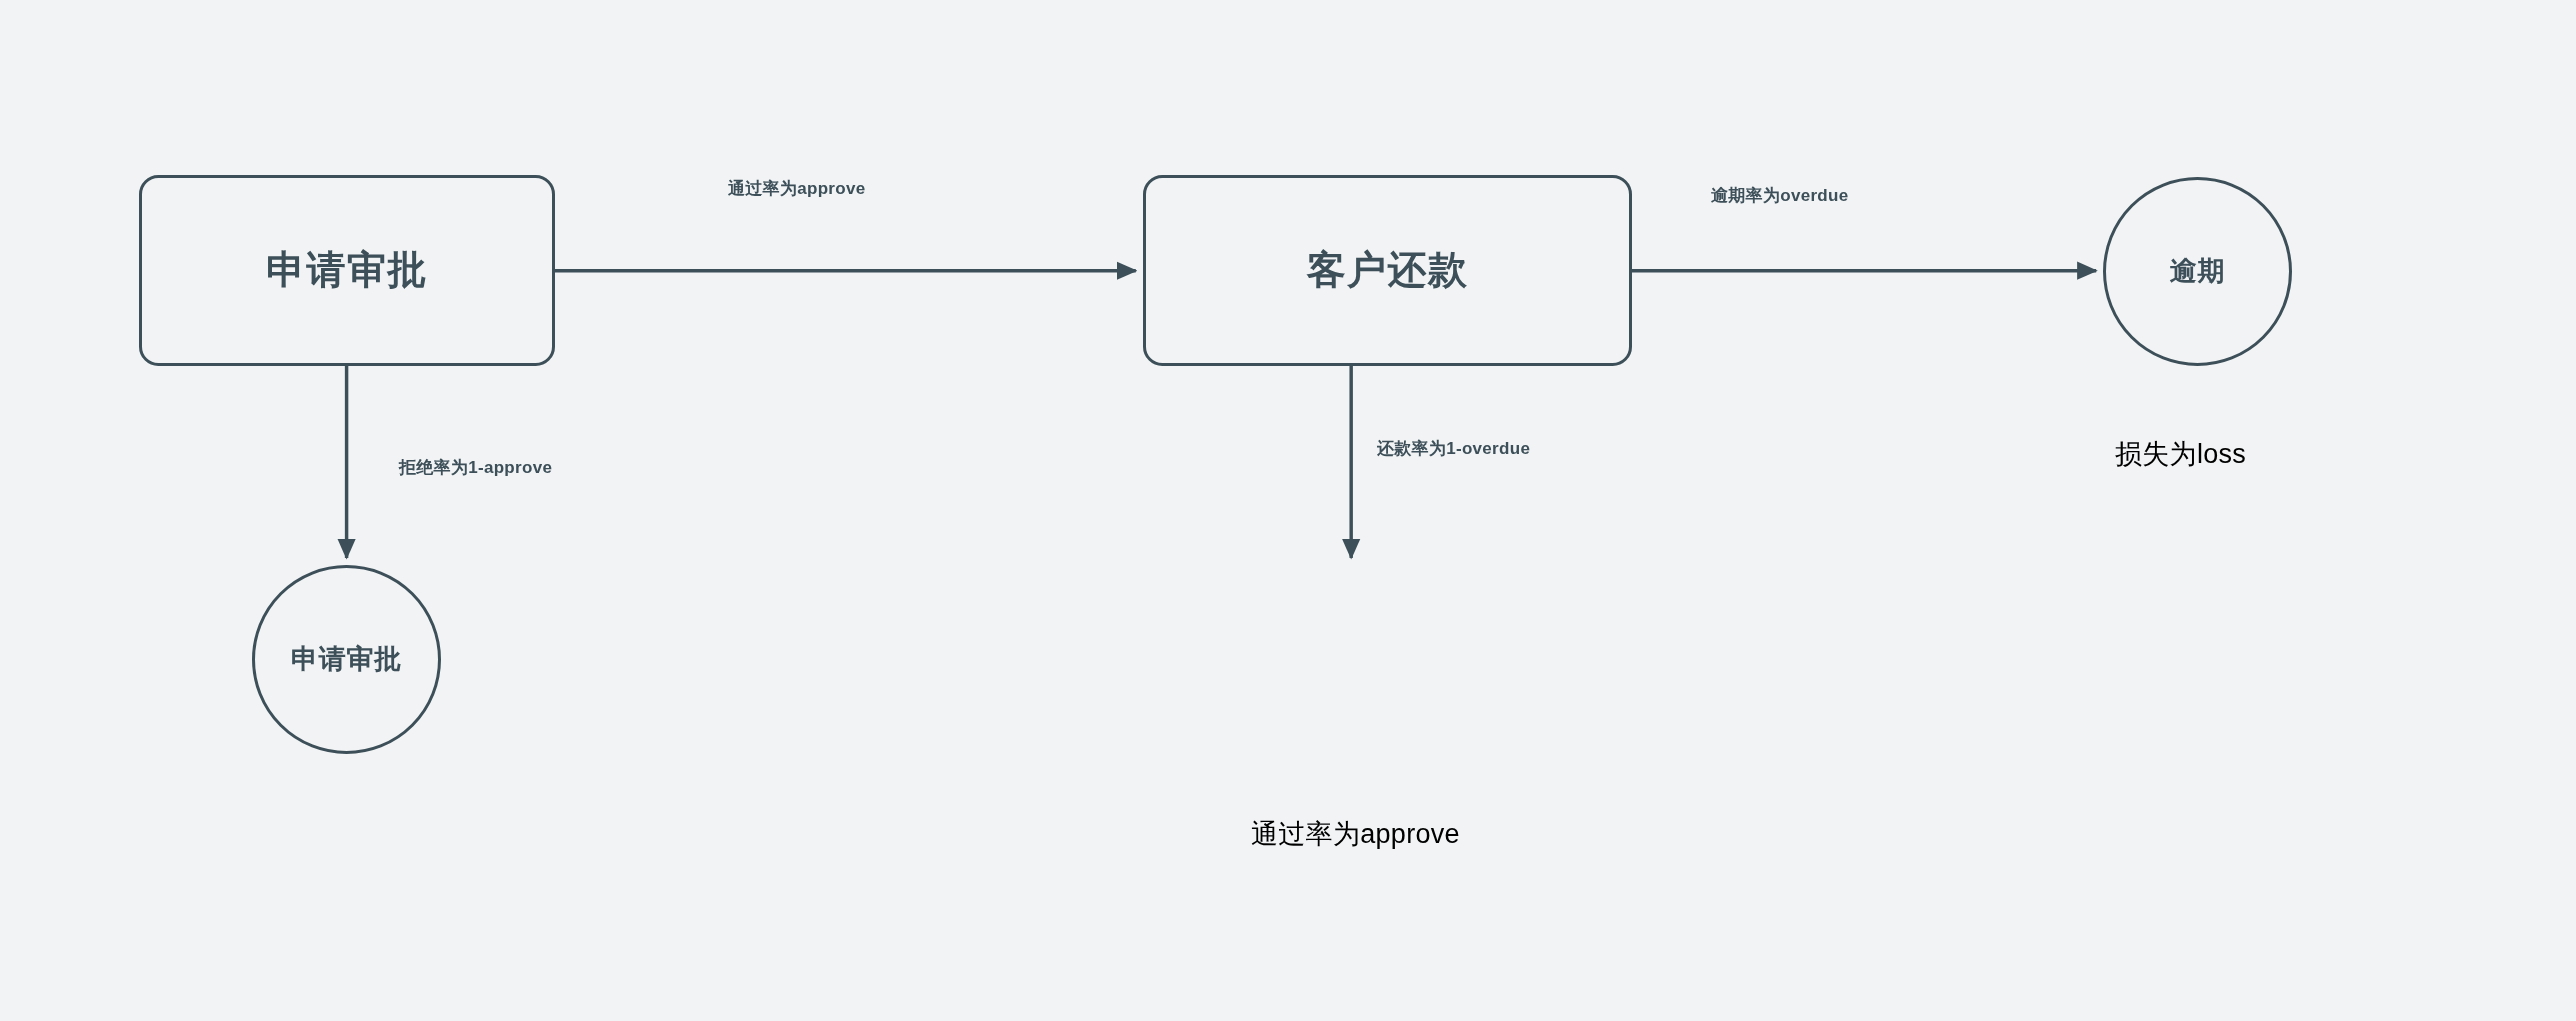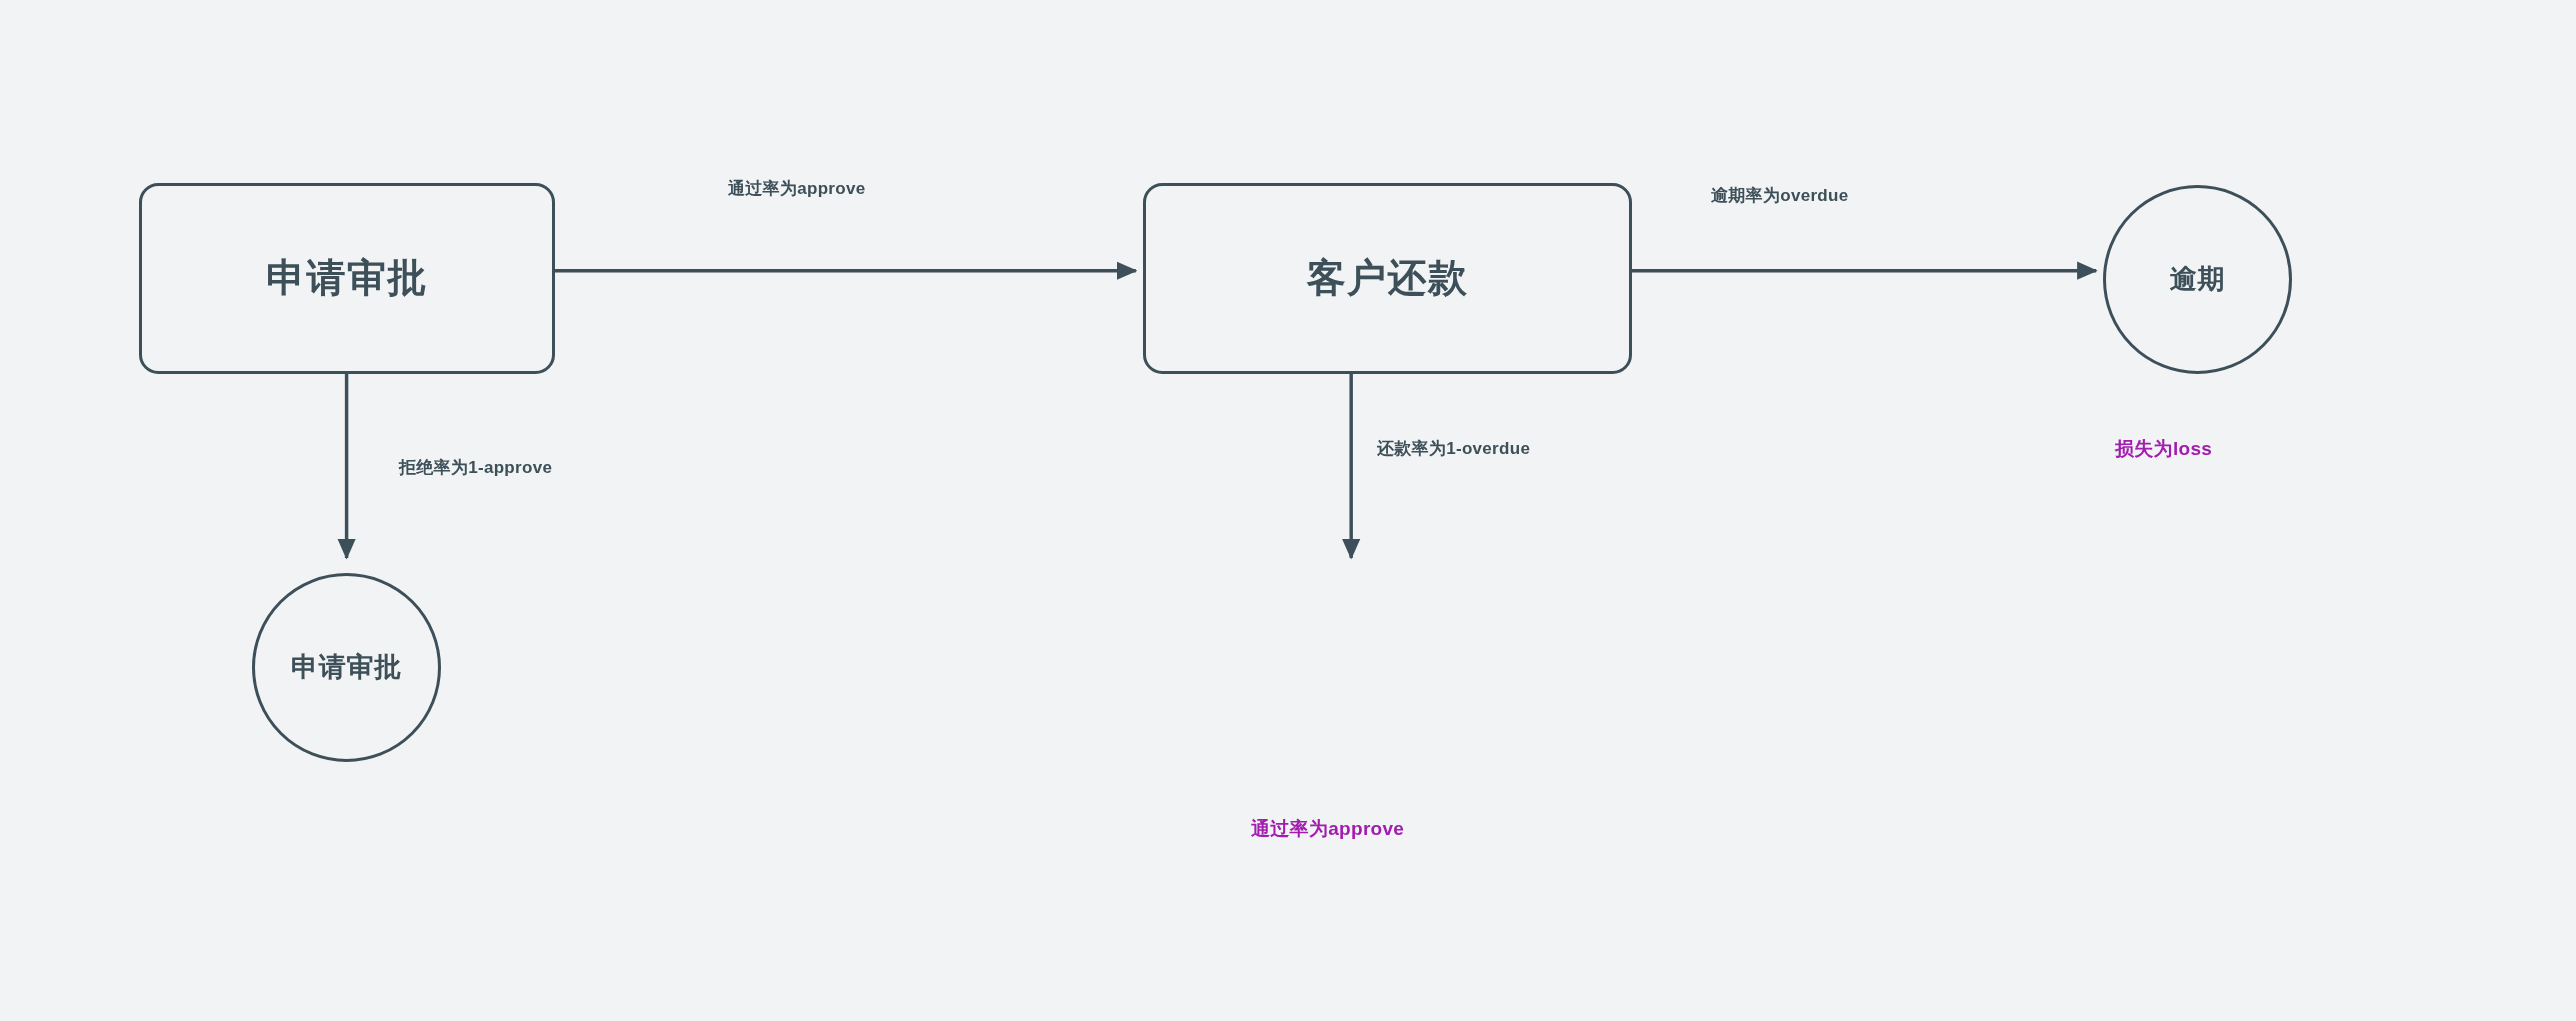--- a/index.html
+++ b/index.html
@@ -32,21 +32,20 @@
   
   .node {
     position: absolute;
     display: flex;
     align-items: center;
     justify-content: center;
     box-sizing: border-box;
     color: #3d4f58;
     text-align: right;
     line-height: 1.15;
-    margin-top: 8px;
   }
   .node-rect {
     border: 3.5px solid #3d4f58;
     border-radius: 19.3px;
     background: #f1f3f5;
   }
   .node-circle {
     border: 3.5px solid #3d4f58;
     border-radius: 50%;
     background: #f1f3f5;
@@ -79,23 +78,23 @@
     letter-spacing: 0.3px;
   }
   #edge-label-approve   { left: 728px; top: 177px; }
   #edge-label-reject    { left: 399px;  top: 456px; }
   #edge-label-overdue   { left: 1711px; top: 184px; }
   #edge-label-repay     { left: 1377px; top: 437px; }
 
   
   .outcome-caption {
     position: absolute;
-    color: #a21caf;
-    font-size: 19px;
-    font-weight: 700;
+    color: #000000;
+    font-size: 27px;
+    font-weight: 400;
     white-space: nowrap;
     letter-spacing: 0.3px;
   }
   #caption-loss    { left: 2115px; top: 436px; }
   #caption-revenue { left: 1251px; top: 816px; }
 </style>
 </head>
 <body>
 
 <div id="diagram-canvas">

